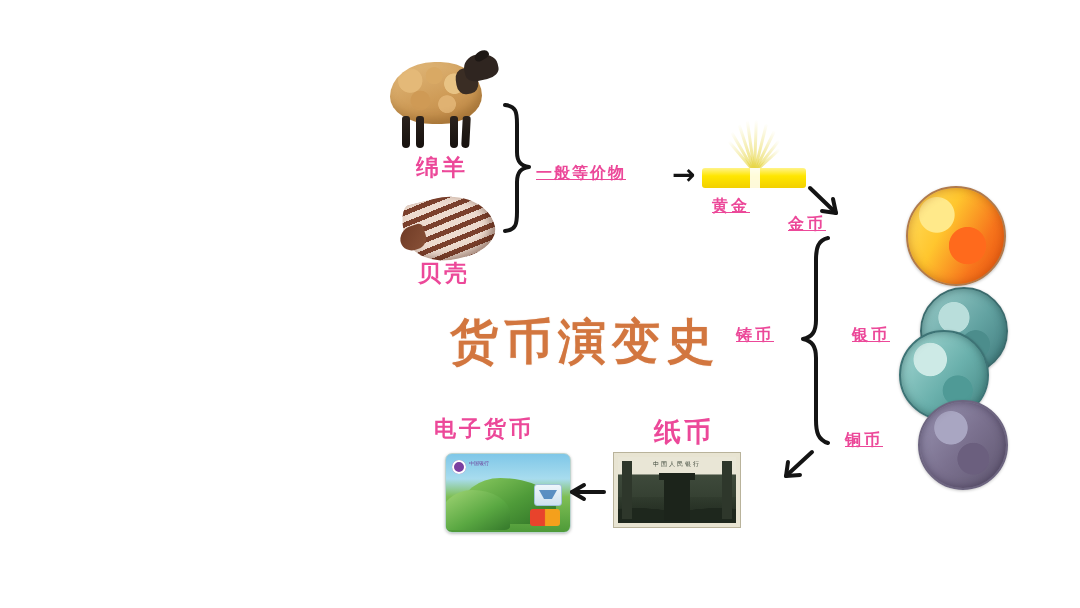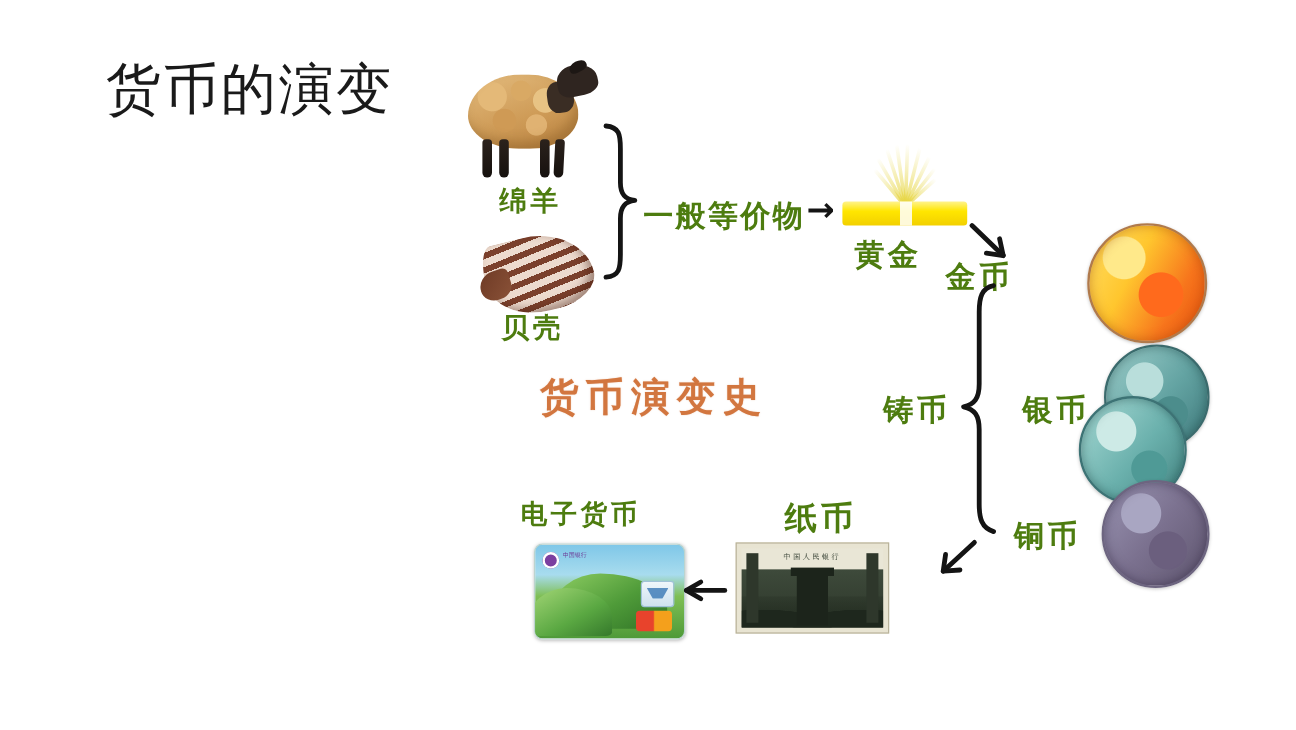--- a/index.html
+++ b/index.html
@@ -27,34 +27,34 @@
     font-size: 46px;
     letter-spacing: 2px;
     color: #1a1a1a;
     white-space: nowrap;
   }
 
   
   .cjk-label {
     font-family: "DejaVu Sans", "Liberation Sans", sans-serif;
     font-weight: bold;
-    color: #4d7c0f;
+    color: #ec4899;
     white-space: nowrap;
     letter-spacing: 3px;
   }
   .lbl-sm { font-size: 23px; }
-  .lbl-md { font-size: 25px; }
+  .lbl-md { font-size: 16px; text-decoration: underline; }
 
   
   #center-title {
     left: 450px;
     top: 310px;
     font-family: "DejaVu Sans", "Liberation Sans", sans-serif;
     font-weight: bold;
-    font-size: 32px;
+    font-size: 48px;
     letter-spacing: 6px;
     color: #d2763f;
     text-shadow: 0 0 1px rgba(210,118,63,.55);
     white-space: nowrap;
   }
 
   
   #sheep-wrap { left: 388px; top: 48px; width: 120px; height: 105px; }
   .sheep-body {
     position: absolute;
@@ -324,21 +324,20 @@
     font-family: "DejaVu Sans", sans-serif;
     font-weight: bold;
     color: #141414;
   }
 </style>
 </head>
 <body>
 
 <div id="slide">
 
-  <div class="abs" id="page-title">货币的演变</div>
 
   <div class="abs" id="sheep-wrap">
     <div class="sheep-body"></div>
     <div class="sheep-neck"></div>
     <div class="sheep-head"></div>
     <div class="sheep-ear"></div>
     <div class="sheep-leg l1"></div>
     <div class="sheep-leg l2"></div>
     <div class="sheep-leg l3"></div>
     <div class="sheep-leg l4"></div>

